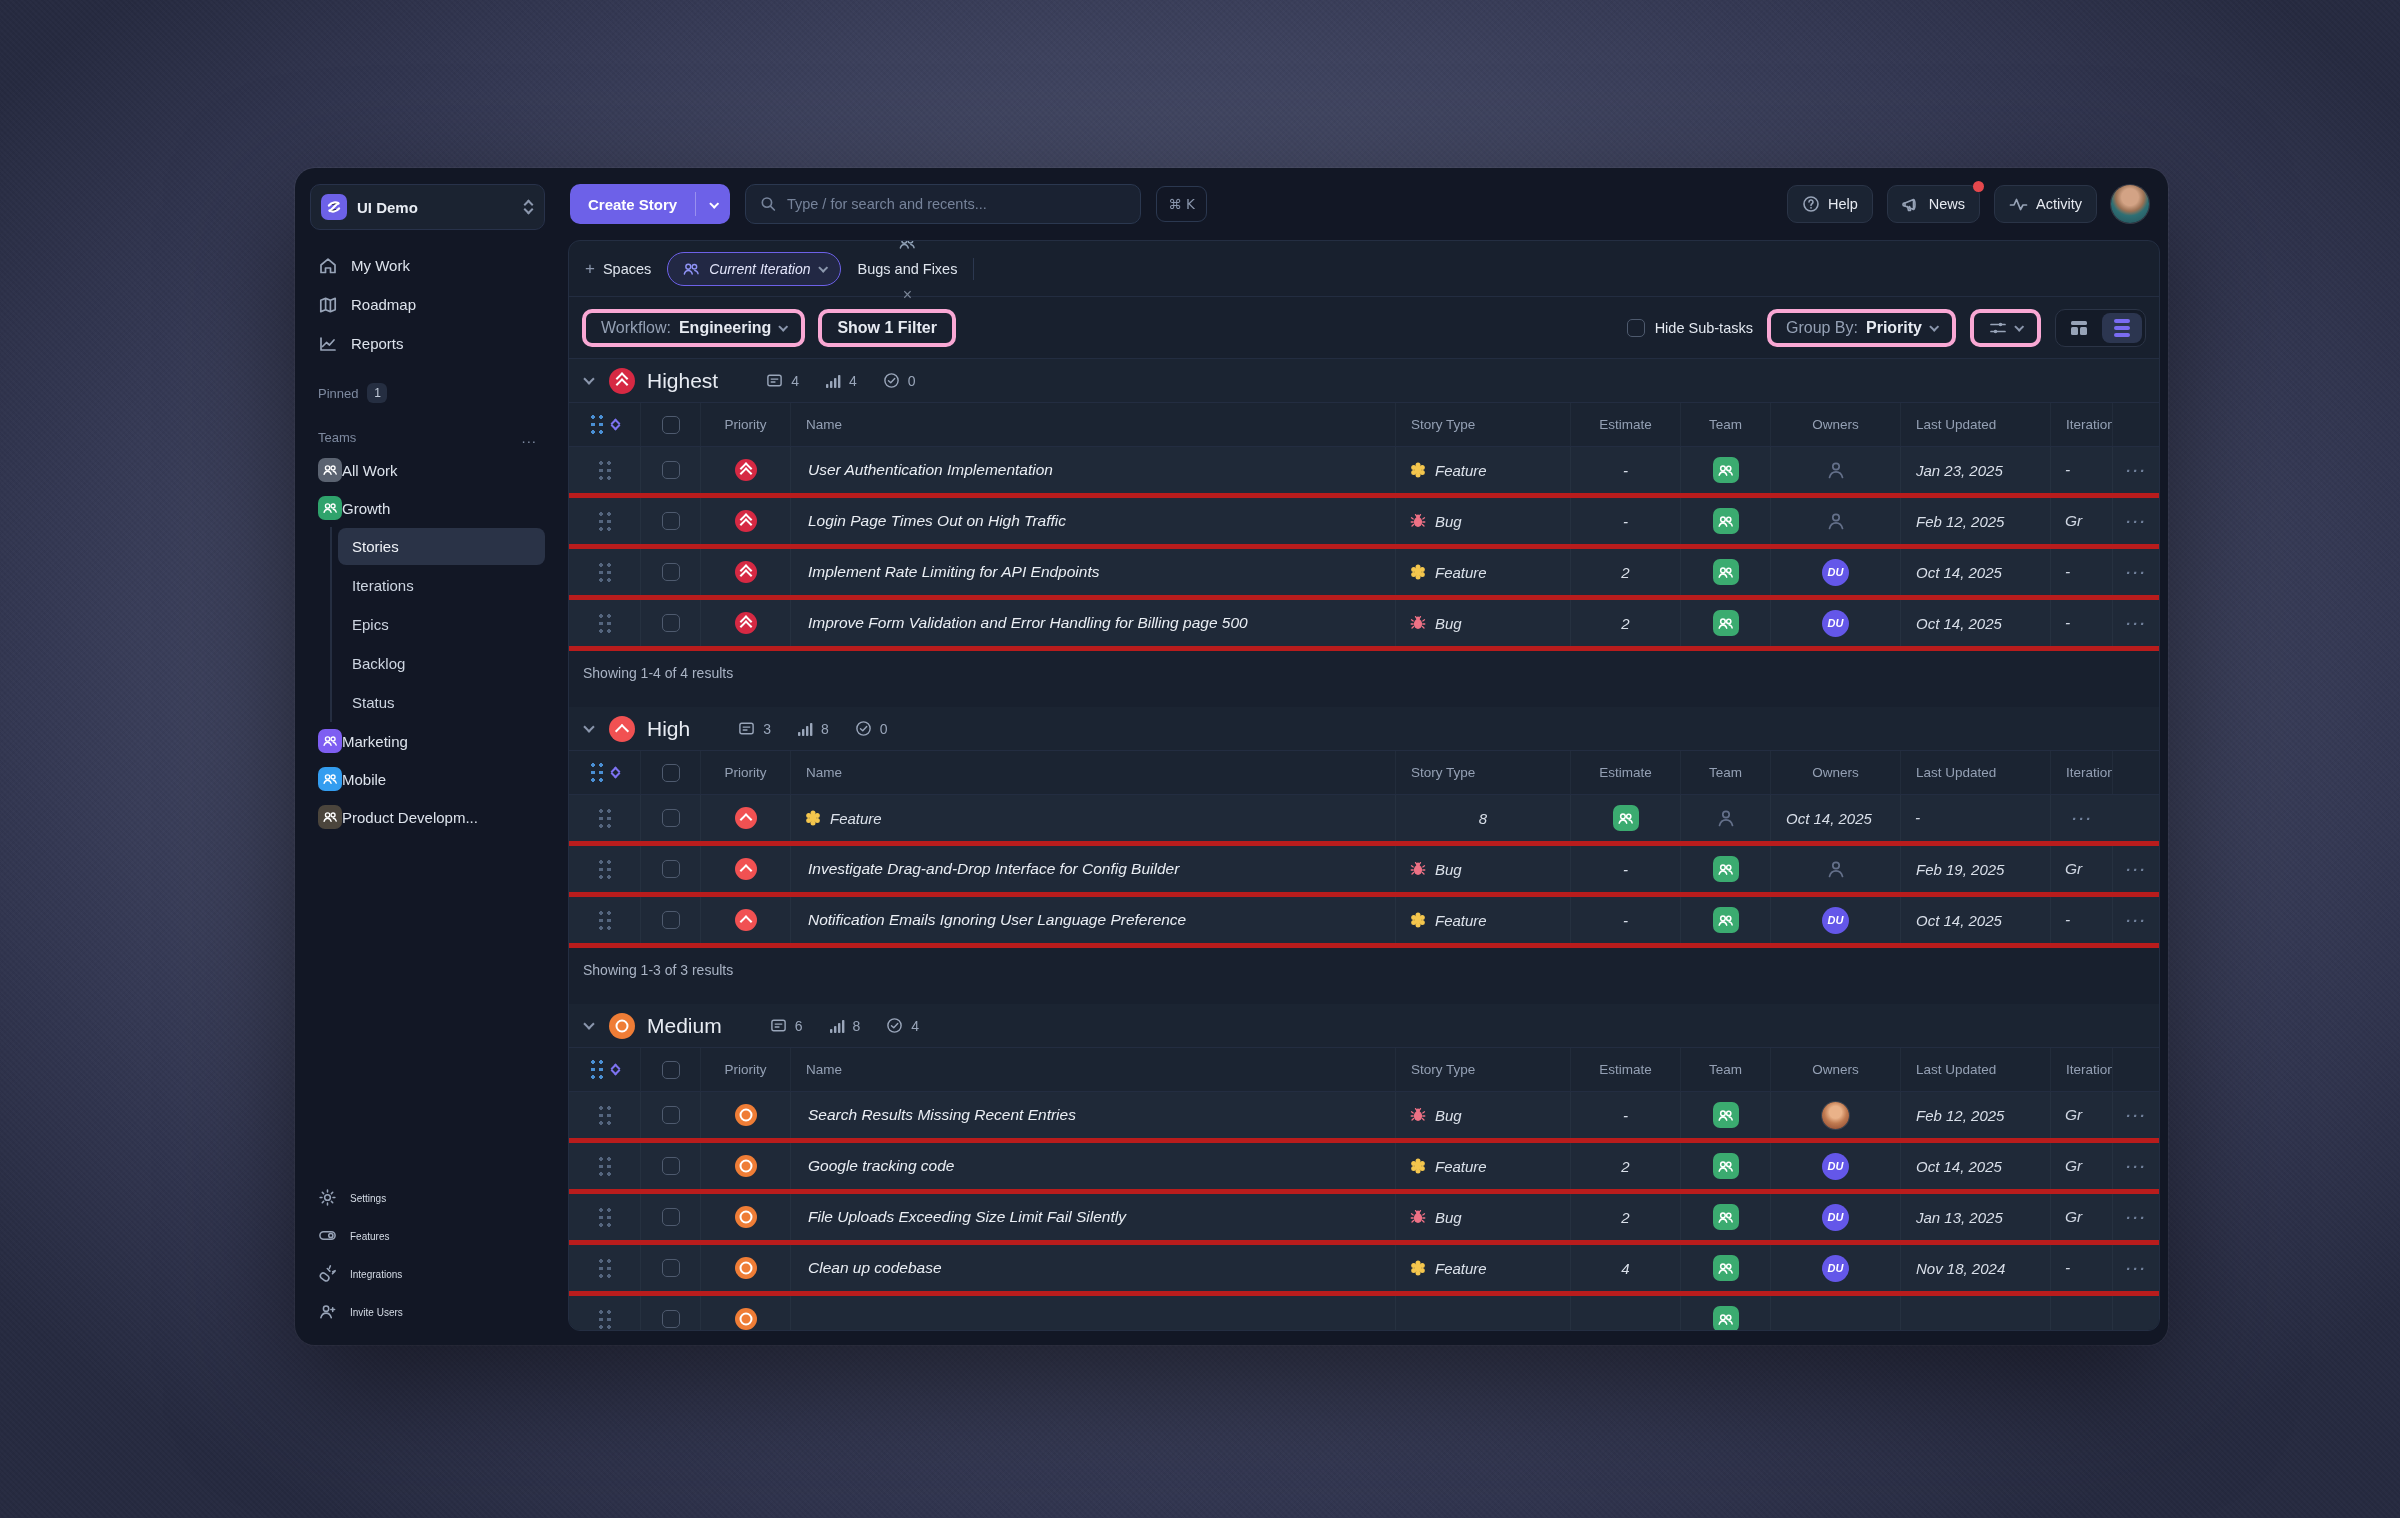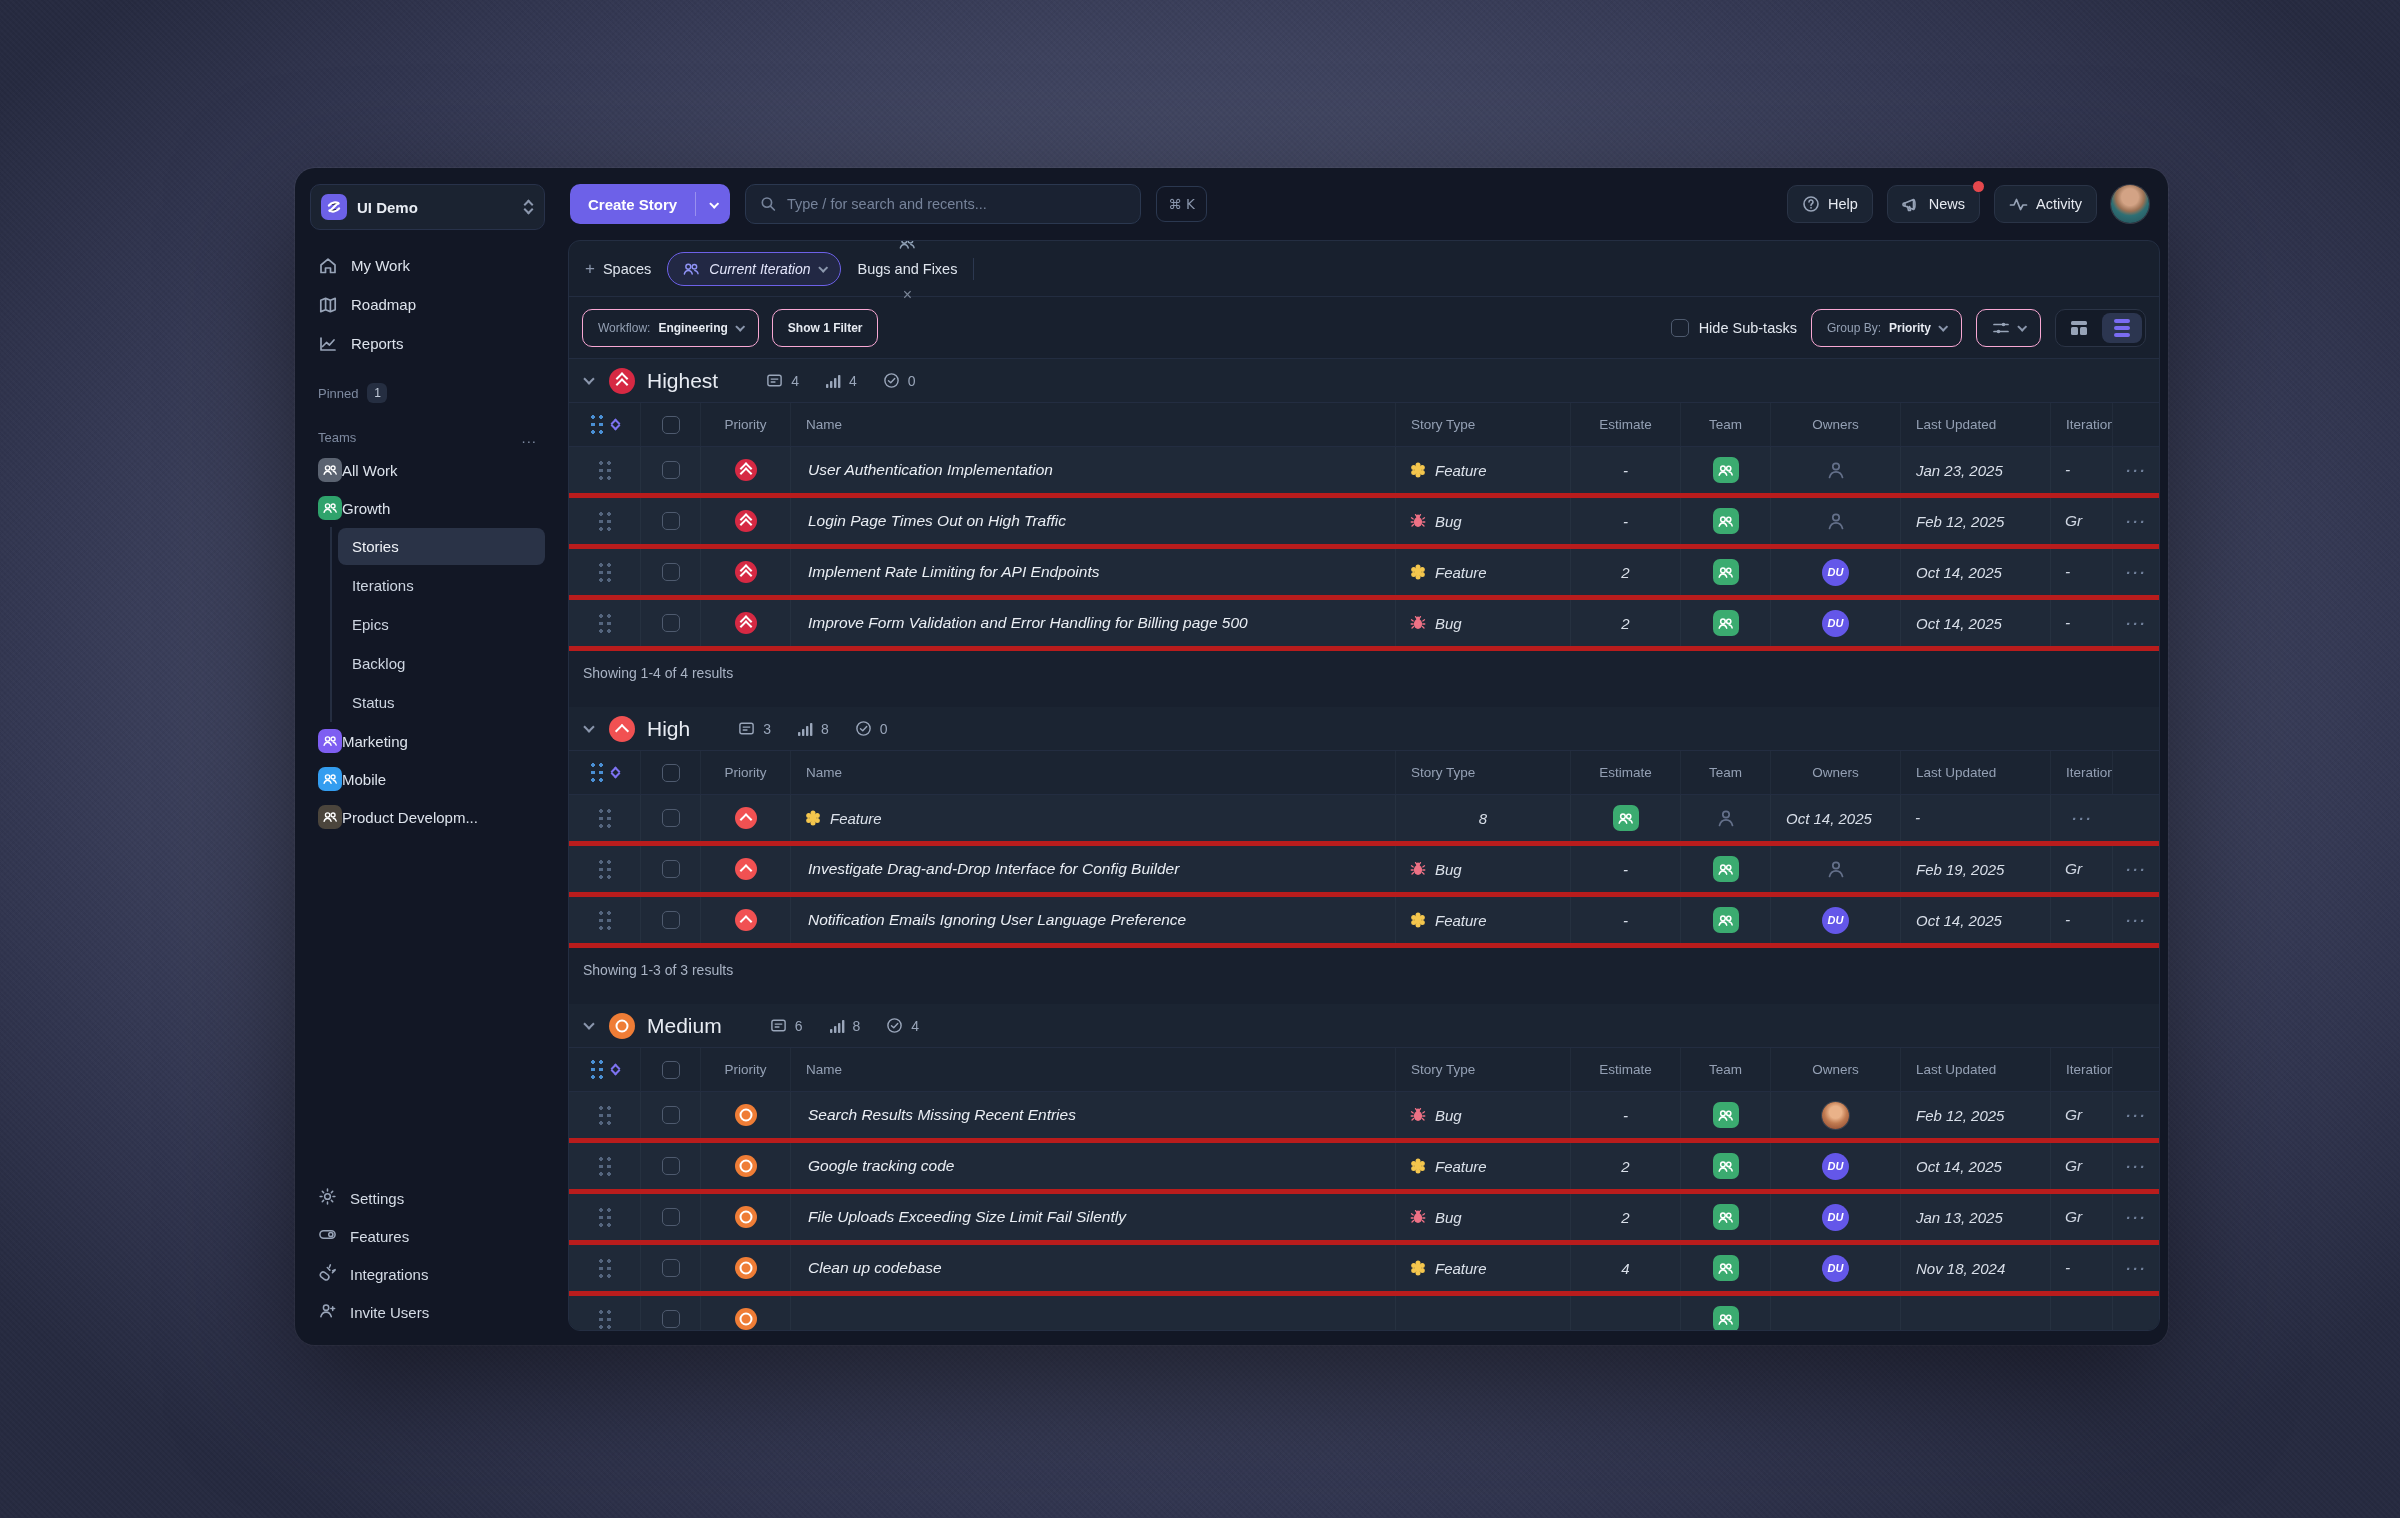--- a/index.html
+++ b/index.html
@@ -36,21 +36,21 @@
   .badge { min-width:20px; height:20px; border-radius:6px; background:#252e41; color:#c4cddb; font-size:12px; display:flex; align-items:center; justify-content:center; padding:0 5px; }
   .sect .more { margin-left:auto; color:#7e8aa0; font-size:15px; letter-spacing:1px; cursor:pointer; }
 
   .team-item { height:38px; display:flex; align-items:center; padding:0 8px; border-radius:8px; cursor:pointer; font-size:15px; color:#dde3ec; }
   .tchip { width:24px; height:24px; border-radius:7px; display:flex; align-items:center; justify-content:center; flex:0 0 24px; }
   .subtree { margin-left:20px; border-left:2px solid #252e41; padding-left:4px; display:flex; flex-direction:column; }
   .sub-item { height:37px; display:flex; align-items:center; padding:0 14px; margin:1px 0 1px 2px; border-radius:8px; font-size:15px; color:#cdd5e1; cursor:pointer; }
   .sub-item.active { background:#2a3347; color:#f0f3f8; }
 
   .spacer { flex:1; }
-  .foot-item { height:38px; display:flex; align-items:center; gap:13px; padding:0 8px; border-radius:8px; cursor:pointer; font-size:15px; color:#d5dce6; }
+  .foot-item { height:38px; display:flex; align-items:center; gap:13px; padding:0 8px; border-radius:8px; cursor:pointer; font-size:10px; color:#d5dce6; }
 
   
   .main { flex:1; display:flex; flex-direction:column; min-width:0; }
   .topbar { height:72px; flex:0 0 72px; display:flex; align-items:center; padding:0 19px 0 10px; gap:15px; }
   .btn-create { height:40px; border-radius:10px; background:#6d61e8; display:flex; align-items:stretch; cursor:pointer; overflow:hidden; }
   .btn-create .lbl { display:flex; align-items:center; padding:0 18px; font-size:15px; font-weight:700; color:#fff; }
   .btn-create .split { width:1px; background:rgba(255,255,255,.3); margin:8px 0; }
   .btn-create .dd { width:34px; display:flex; align-items:center; justify-content:center; }
   .chev { display:inline-block; width:7px; height:7px; border-right:2px solid #fff; border-bottom:2px solid #fff; transform:rotate(45deg) translateY(-1px); }
   .chev.gray { border-color:#8b97ad; }
@@ -72,21 +72,21 @@
   .filterbar { height:56px; flex:0 0 56px; border-bottom:1px solid #232d41; display:flex; align-items:center; gap:16px; padding:0 16px; }
   .spaces { display:flex; align-items:center; gap:8px; font-size:14.5px; color:#dfe5ee; cursor:pointer; }
   .plus { color:#8b97ad; font-size:17px; }
   .iter-pill { height:34px; border-radius:17px; border:1px solid #6d61e8; background:rgba(109,97,232,.12); display:flex; align-items:center; gap:9px; padding:0 14px; cursor:pointer; }
   .iter-pill .txt { font-style:italic; font-size:14px; color:#e3e5fa; }
   .chipfil { display:flex; align-items:center; gap:9px; font-size:14.5px; color:#dfe5ee; cursor:pointer;flex-direction:column; }
   .x { color:#7b8698; font-size:16px; cursor:pointer; }
   .vdiv { width:1px; height:22px; background:#2c3850; }
 
   .toolbar { height:62px; flex:0 0 62px; border-bottom:1px solid #232d41; display:flex; align-items:center; gap:13px; padding:0 13px; }
-  .pill { height:38px; border-radius:10px; border:1px solid #f9a8d4; display:flex; align-items:center; gap:8px; padding:0 15px; font-size:12px; cursor:pointer; }
+  .pill { height:38px; border-radius:10px; border:4px solid #f9a8d4; display:flex; align-items:center; gap:8px; padding:0 15px; font-size:16px; cursor:pointer; }
   .muted { color:#94a0b4; } .strong { color:#e7ebf2; font-weight:600; }
   .tool-right { margin-left:auto; display:flex; align-items:center; gap:14px; }
   .cbx { width:18px; height:18px; border-radius:5px; border:1.5px solid #4e5a6e; display:inline-block; flex:0 0 18px; cursor:pointer; }
   .hide-sub { display:flex; align-items:center; gap:10px; font-size:14.5px; color:#e3e8f0; }
   .seg { height:38px; border-radius:10px; border:1px solid #2b3446; background:#141b28; display:flex; align-items:center; padding:3px; gap:3px; }
   .seg .cellb { width:40px; height:30px; border-radius:8px; display:flex; align-items:center; justify-content:center; cursor:pointer; }
   .seg .cellb.active { background:#2c3650; }
   .listico { display:flex; flex-direction:column; gap:3px; }
   .listico i { width:16px; height:4px; border-radius:2px; background:#7a6cf2; }
   .boardico { position:relative; width:16px; height:14px; }

